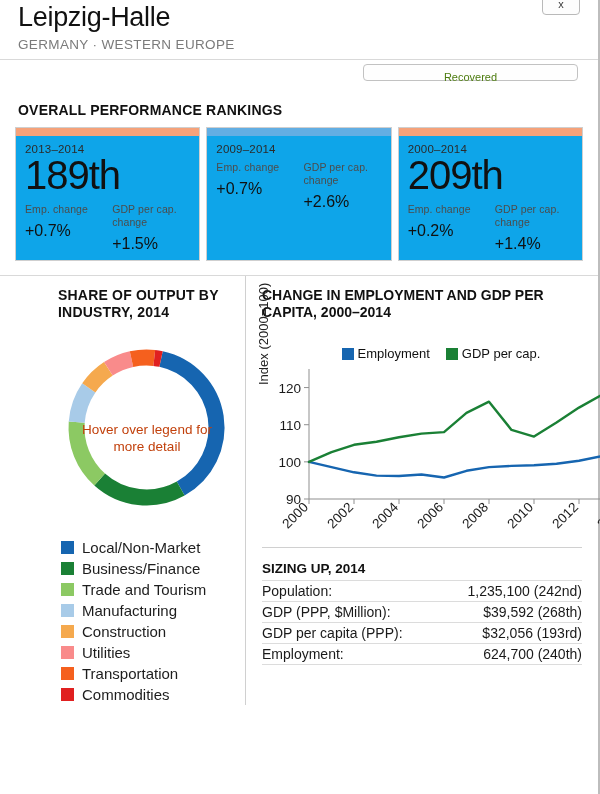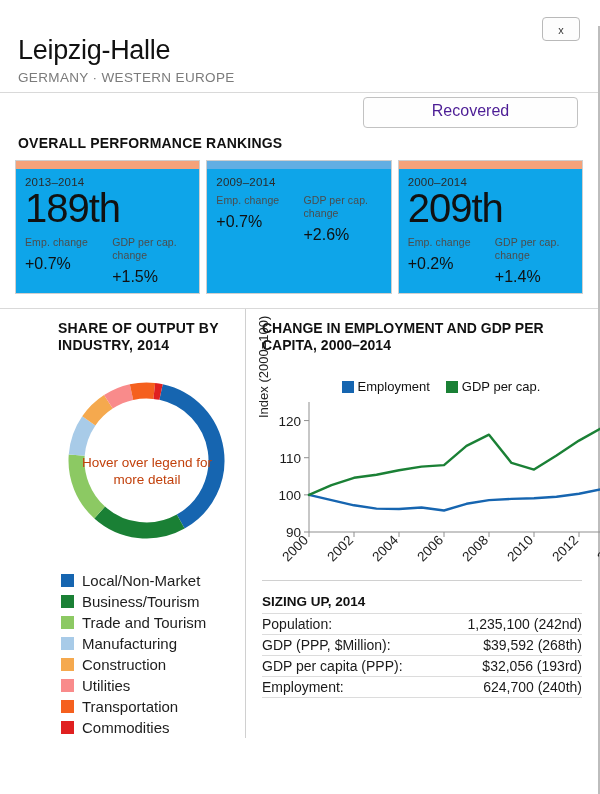--- a/index.html
+++ b/index.html
@@ -21,40 +21,40 @@
   .close-btn {
     position: absolute; top: -9px; right: 18px;
     width: 38px; height: 24px;
     border: 1px solid #b9b9b9; border-radius: 4px;
     background: #fdfdfd;
     font-size: 11px; line-height: 24px; text-align: center;
     color: #3a3a3a; cursor: pointer;
   }
 
   
-  .header { padding: 7px 0 0 18px; margin-top: 26px; }
+  .header { padding: 0 0 0 18px; }
   .city-name {
     font-size: 27px; font-weight: 400; letter-spacing: -0.3px;
     color: #111; line-height: 34px;
   }
   .city-sub {
     font-size: 13.5px; color: #7b7b7b; letter-spacing: 0.35px;
     line-height: 19px; margin-top: 1px;
   }
   .hrule { height: 1px; background: #d9d9d9; margin: 5px 0 0 0; }
 
   
   .status-row { height: 32px; position: relative; }
   .status-tab {
     position: absolute; right: 20px; top: 4px;
-    width: 215px; height: 31px;
+    width: 215px; height: 17px;
     border: 1px solid #c2c2c2; border-radius: 4px;
     background: #fefefe;
-    font-size: 16px; line-height: 25px; text-align: center;
-    color: #4c1d95; cursor: pointer;
+    font-size: 11px; line-height: 25px; text-align: center;
+    color: #4d7c0f; cursor: pointer;
   }
 
   
   .sec-title {
     font-size: 14px; font-weight: 700; letter-spacing: 0.2px;
     color: #111;
   }
   #rank-title { margin: 10px 0 9px 18px; }
 
   
@@ -226,21 +226,21 @@
         <div class="donut-center">Hover over legend for more detail</div>
       </div>
 
       <div class="legend" id="industry-legend">
           <div class="legend-item">
             <span class="swatch" style="background: rgb(22, 101, 176);"></span>
             <span class="legend-label">Local/Non-Market</span>
           </div>
           <div class="legend-item">
             <span class="swatch" style="background: rgb(26, 128, 53);"></span>
-            <span class="legend-label">Business/Tourism</span>
+            <span class="legend-label">Business/Finance</span>
           </div>
           <div class="legend-item">
             <span class="swatch" style="background: rgb(140, 201, 99);"></span>
             <span class="legend-label">Trade and Tourism</span>
           </div>
           <div class="legend-item">
             <span class="swatch" style="background: rgb(168, 203, 232);"></span>
             <span class="legend-label">Manufacturing</span>
           </div>
           <div class="legend-item">

